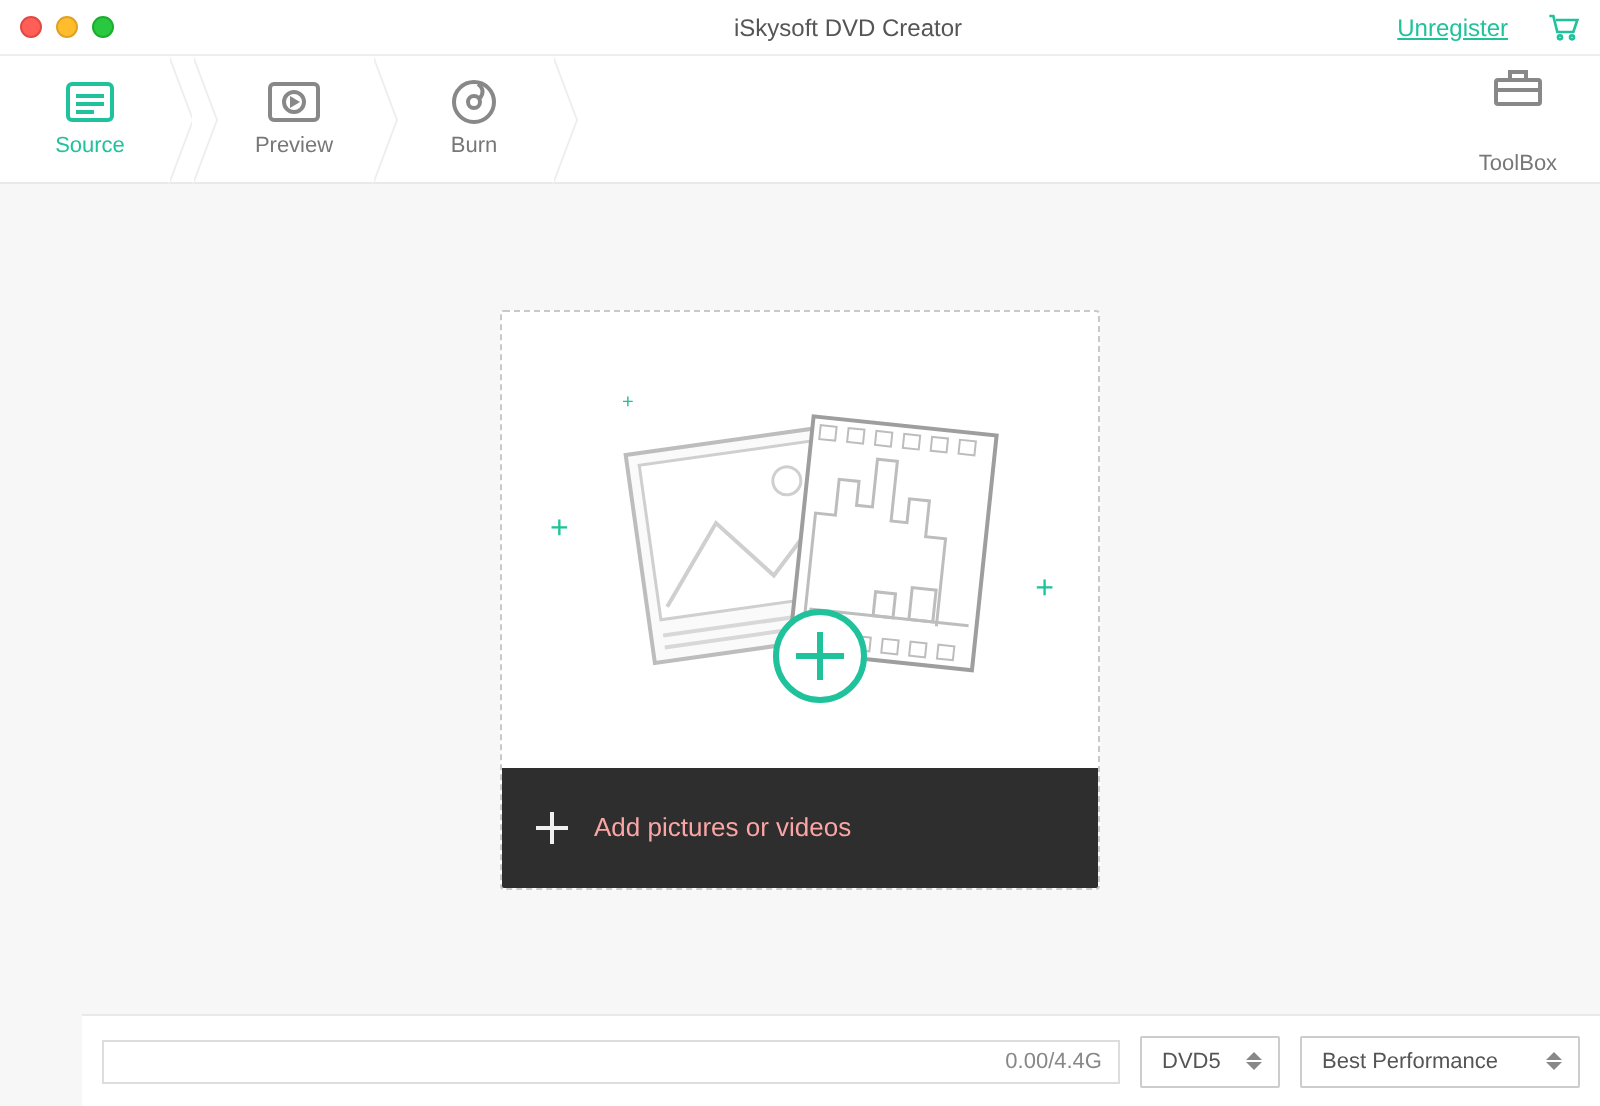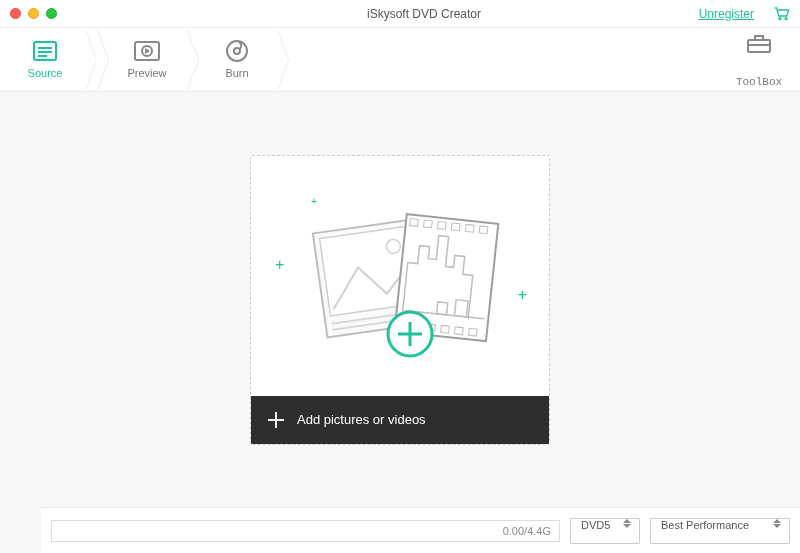--- a/index.html
+++ b/index.html
@@ -68,21 +68,21 @@
     border-top: 32px solid transparent;
     border-bottom: 32px solid transparent;
     border-left: 12px solid #fff;
     position:relative;
     filter: drop-shadow(1px 0 0 #eee);
   }
   .spacer { flex:1; }
   .toolbox {
     width: 70px;
     display:flex; flex-direction:column; align-items:center; justify-content:center;
-    gap:19px; font-size:11px; color:#777; cursor:pointer; height:64px;font-family:Liberation Mono, monospace;
+    gap:19px; font-size:11px; color:#777; cursor:pointer; height:64px;
   }
 
   
   .main {
     position:relative;
     height: calc(553px - 28px - 64px - 46px);
     background:#f7f7f7;
     display:flex;
     align-items:center;
     justify-content:center;
@@ -97,23 +97,23 @@
     flex-direction:column;
     overflow:hidden;
     cursor:pointer;
   }
   .dz-body {
     flex:1;
     display:flex; align-items:center; justify-content:center;
     position:relative;
   }
   .dz-footer {
-    height: 48px;
+    height: 60px;
     background:#2e2e2e;
-    color:#ffffff;
+    color:#fca5a5;
     display:flex;
     align-items:center;
     gap:12px;
     padding: 0 16px;
     font-size:13px;
   }
   .plus-sm {
     width:18px; height:18px; position:relative; display:inline-block;
   }
   .plus-sm::before, .plus-sm::after {
@@ -149,21 +149,21 @@
     padding: 0 8px;
     font-size:11px;
     color:#888;
   }
   .select {
     height:26px;
     min-width:70px;
     border:1px solid #ccc;
     background:#fff;
     display:flex;
-    align-items:flex-start;
+    align-items:center;
     justify-content:space-between;
     padding:0 6px 0 10px;
     font-size:11px;
     color:#555;
     cursor:pointer;
     border-radius:1px;
   }
   .select.wide { min-width:140px; }
   .stepper {
     width:10px; display:flex; flex-direction:column; gap:1px;

